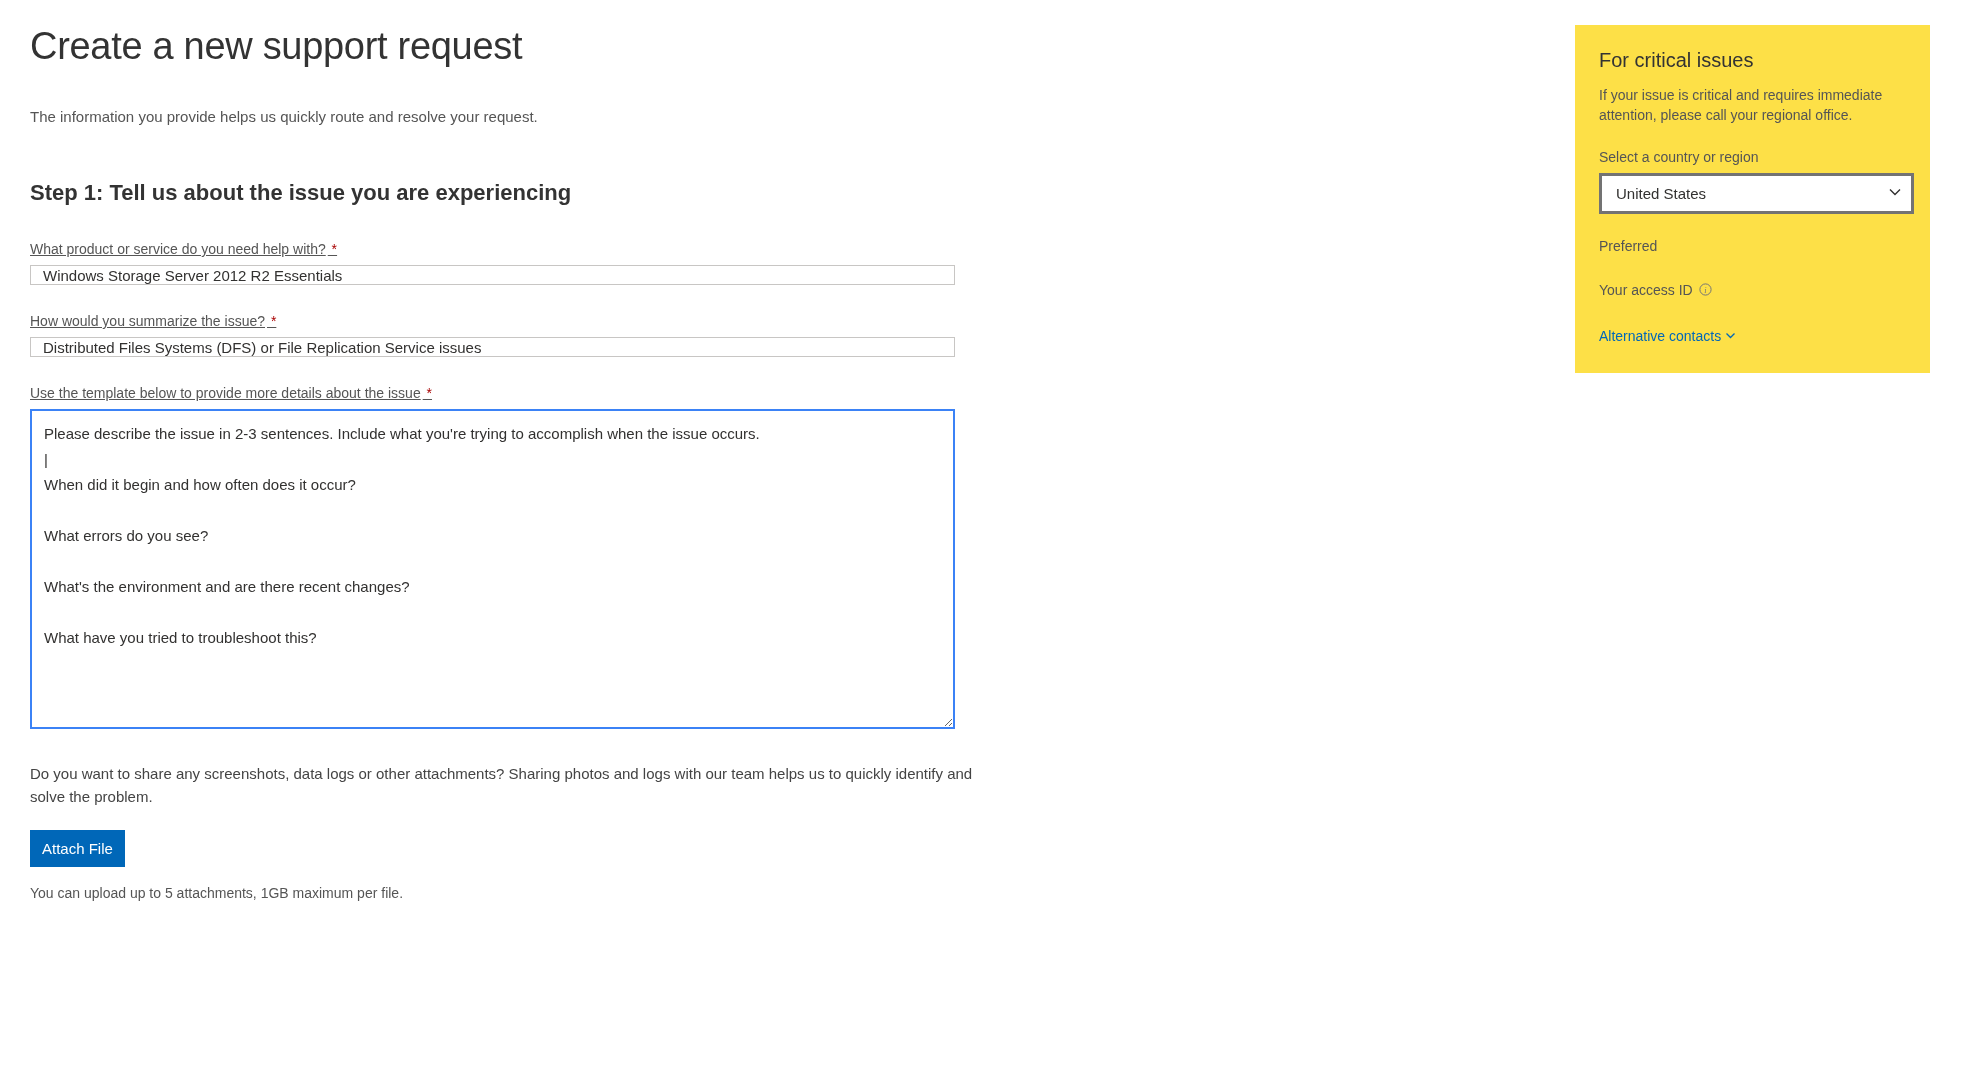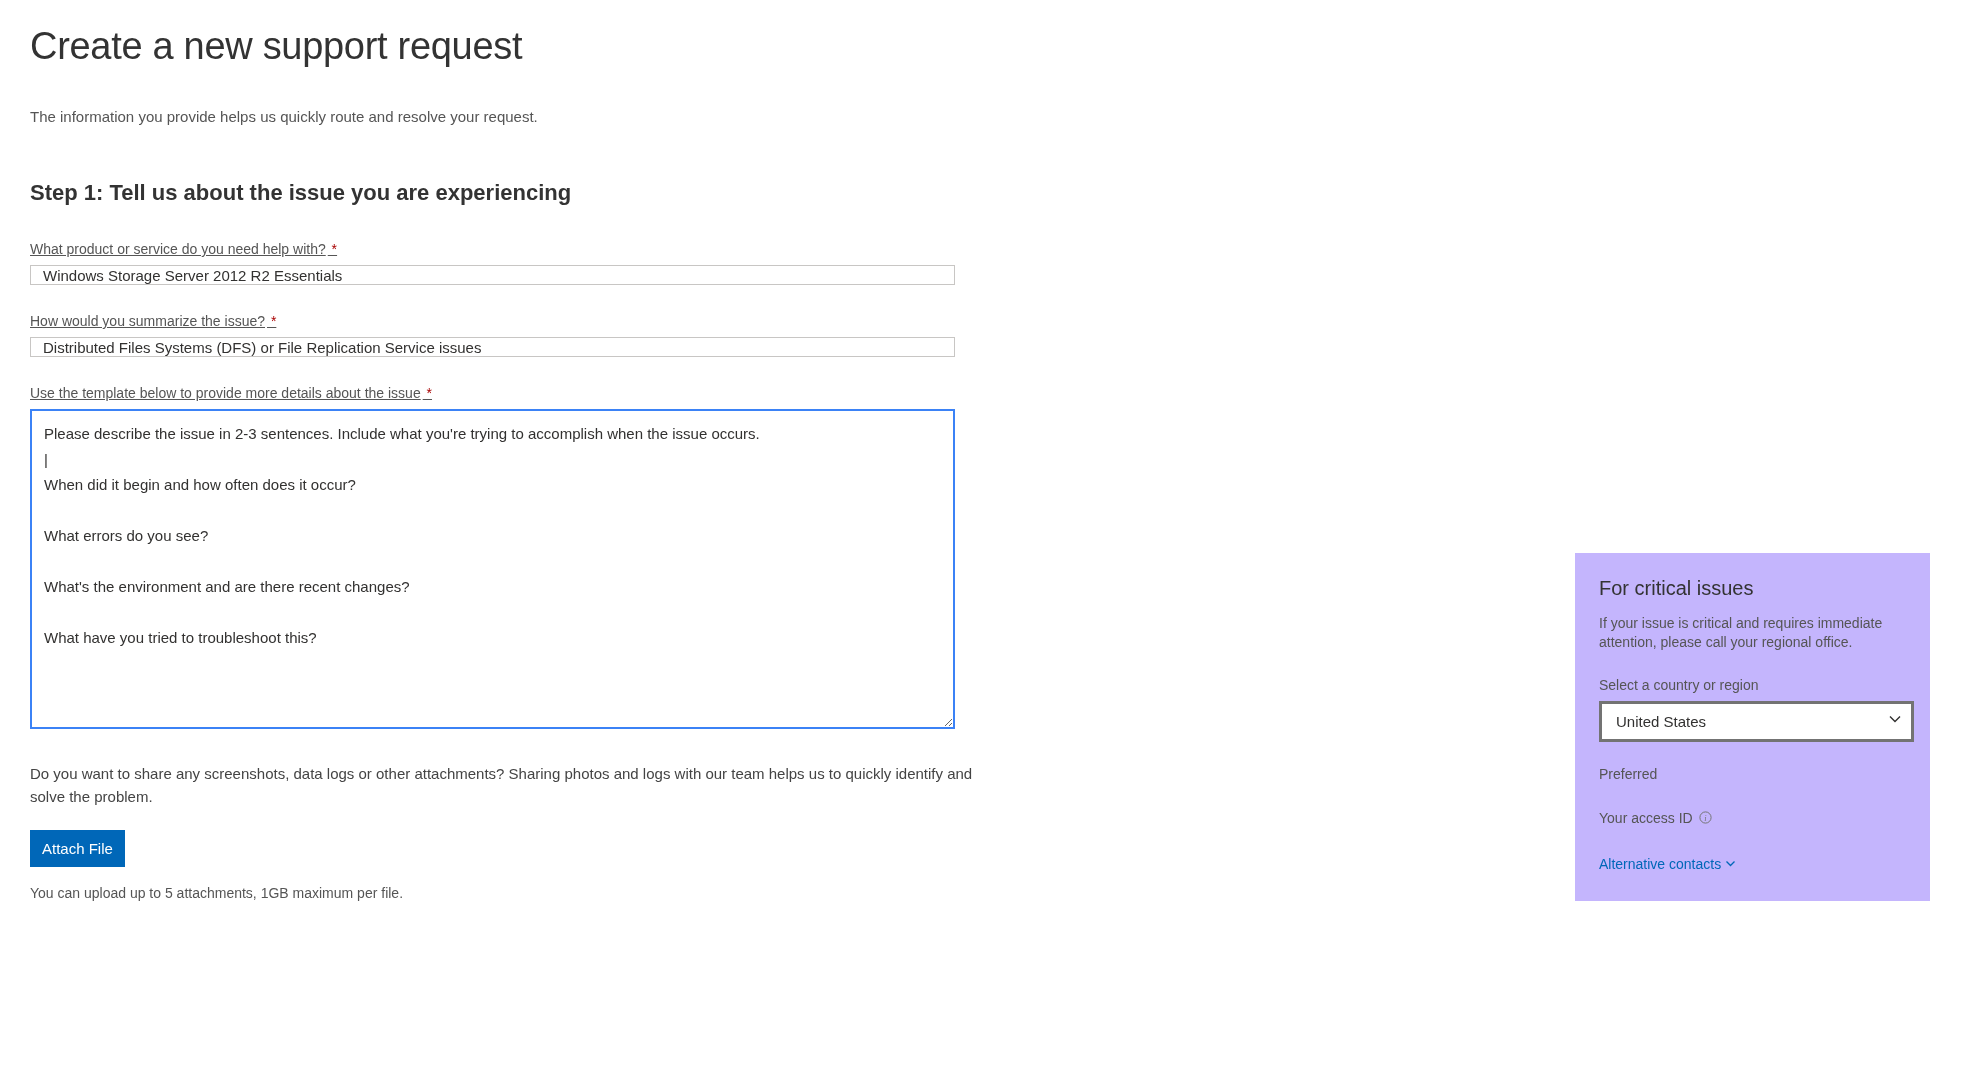--- a/index.html
+++ b/index.html
@@ -10,21 +10,20 @@
     body {
       font-family: 'Segoe UI', Tahoma, Geneva, Verdana, sans-serif;
       color: #323130;
       background: #ffffff;
       padding: 25px 30px;
     }
     .container {
       display: flex;
       gap: 60px;
       max-width: 1900px;
-      align-items: flex-end;
     }
     .main {
       flex: 1;
       max-width: 960px;
     }
     .sidebar {
       width: 355px;
       flex-shrink: 0;
       margin-left: auto;
     }
@@ -101,21 +100,21 @@
       font-size: 15px;
       font-family: inherit;
       cursor: pointer;
       margin-bottom: 18px;
     }
     .attachment-hint {
       font-size: 14px;
       color: #555555;
     }
     .sidebar-panel {
-      background: #c4b5fd;
+      background: #fde047;
       padding: 24px 16px 28px 24px;
     }
     .sidebar-title {
       font-size: 20px;
       font-weight: 400;
       color: #333333;
       margin-bottom: 14px;
     }
     .sidebar-text {
       font-size: 14px;

